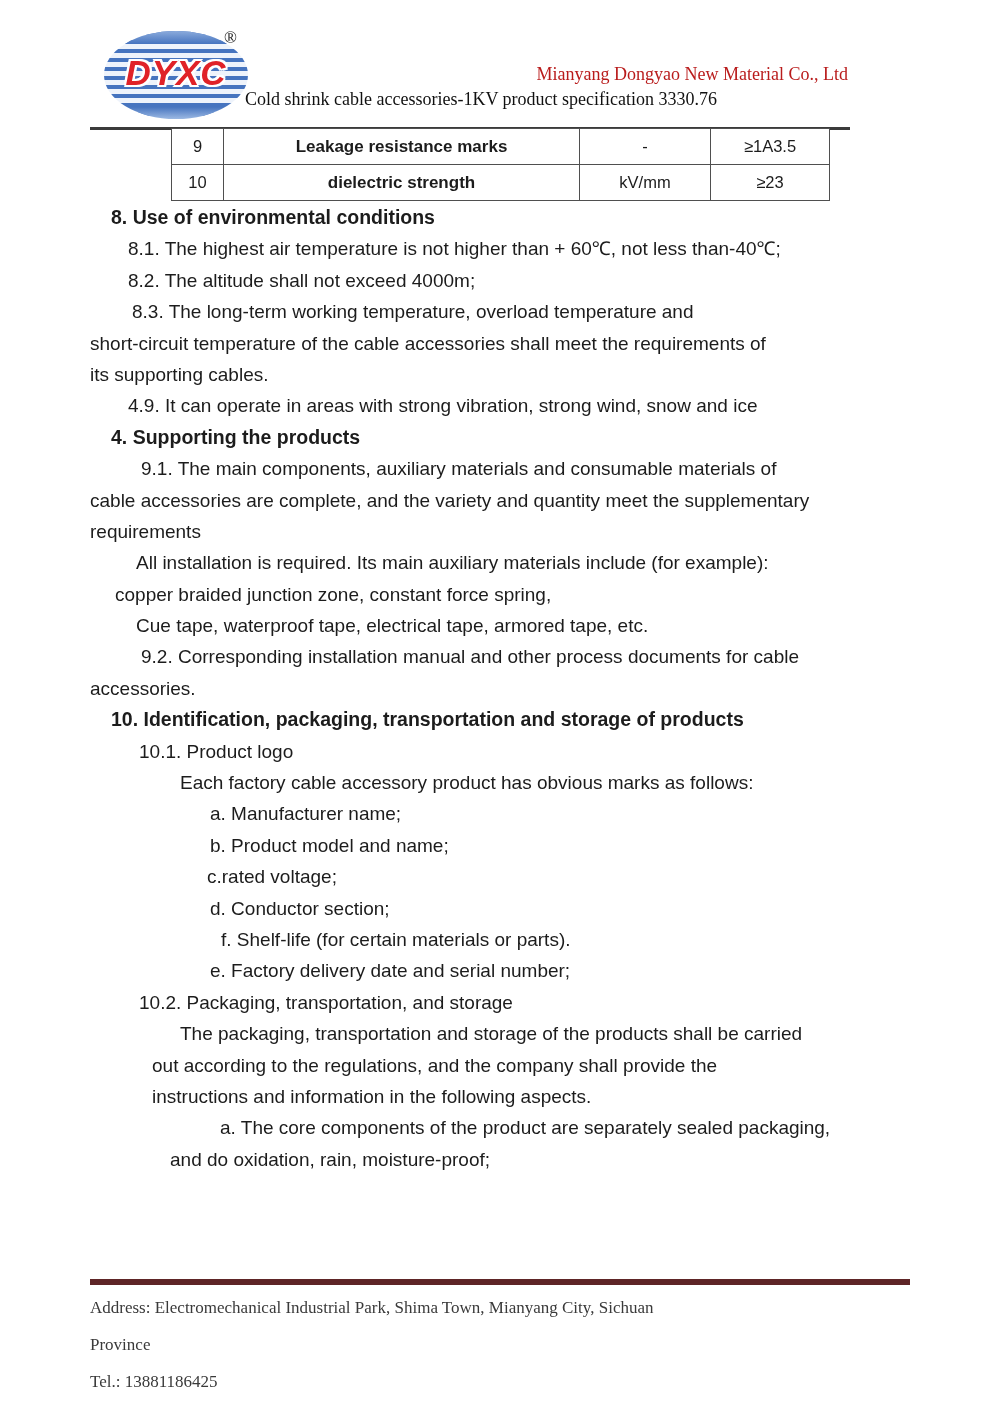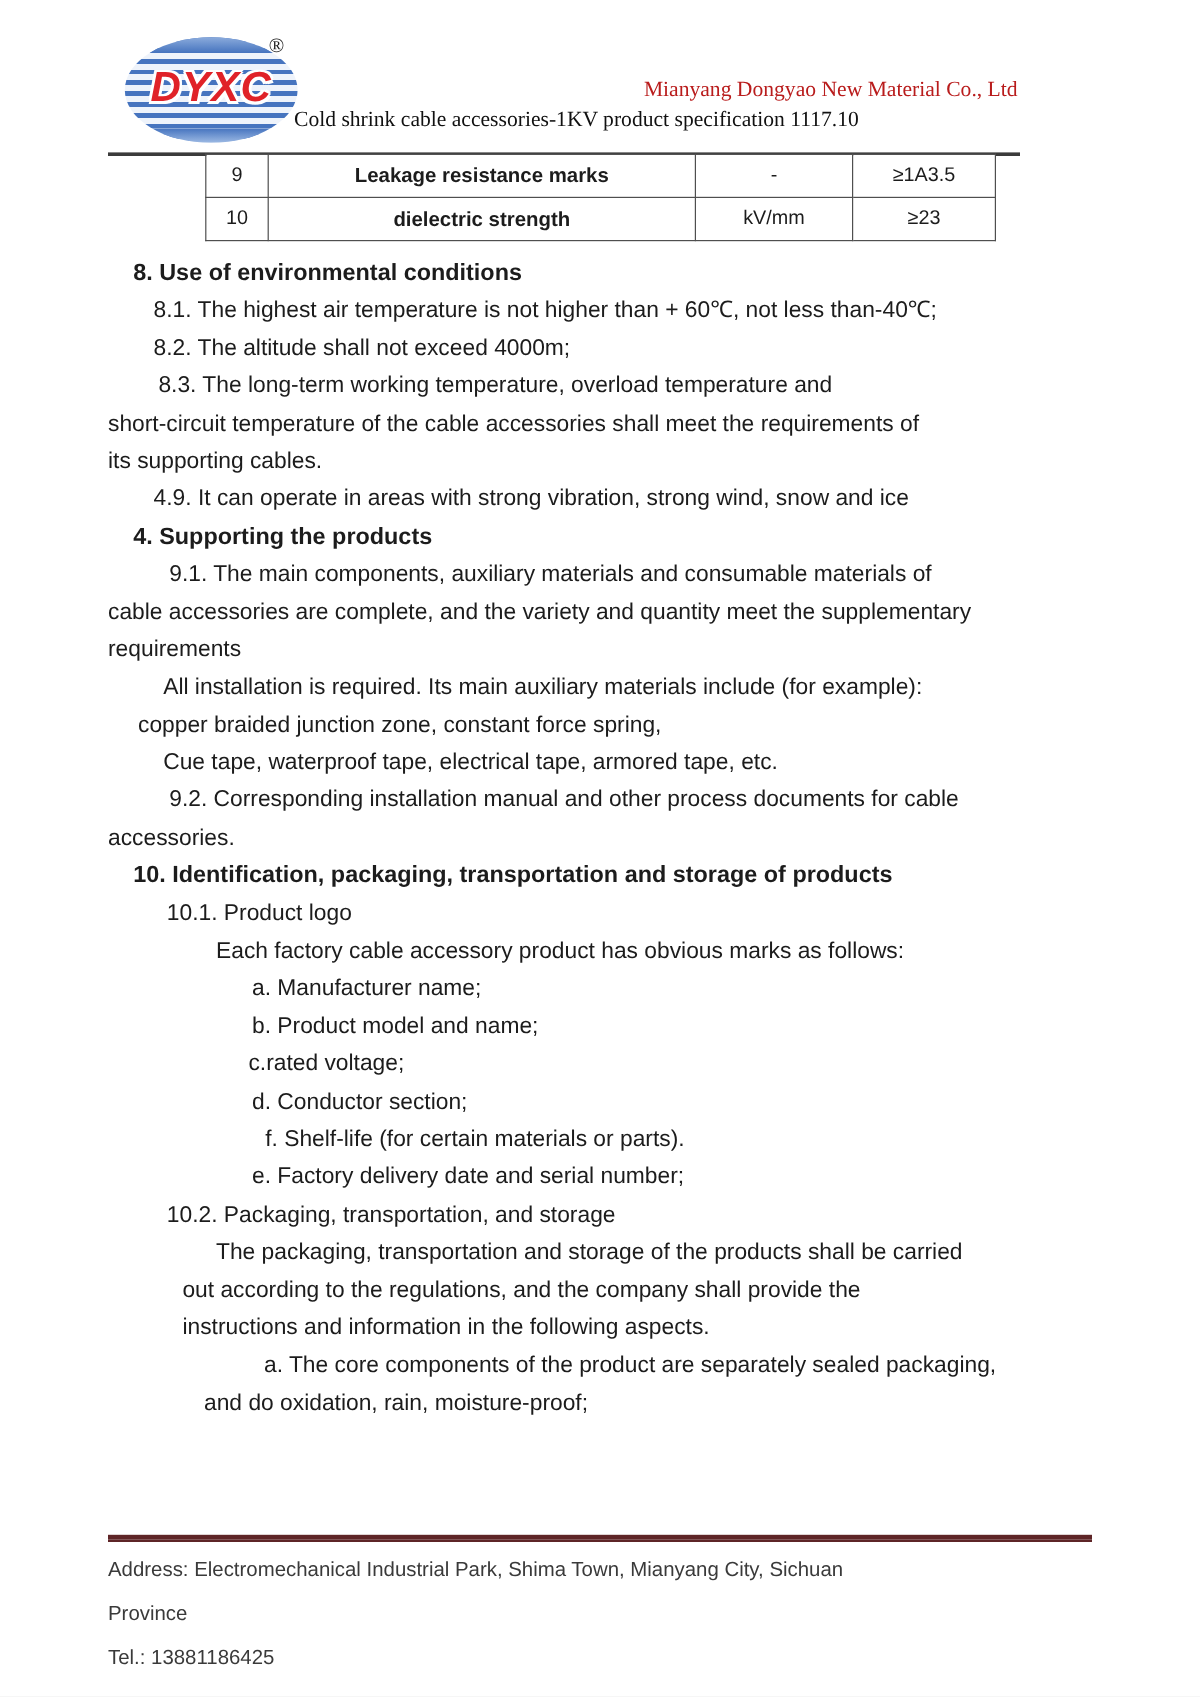--- a/index.html
+++ b/index.html
@@ -35,44 +35,44 @@
   
   .spec-table { position:absolute; left:171px; top:128px; border-collapse:collapse; }
   .spec-table td { border:1.5px solid #4f4f4f; text-align:center; vertical-align:middle;
           font-size:16.5px; height:36px; background:#fff; }
   .spec-table .c-no   { width:52px; }
   .spec-table .c-item { width:356px; font-weight:bold; font-size:17px; }
   .spec-table .c-unit { width:131px; }
   .spec-table .c-val  { width:119px; }
 
   
-  .content { position:absolute; left:90px; top:212px; width:890px; }
+  .content { position:absolute; left:90px; top:202px; width:890px; }
   .bl { height:31.4px; line-height:31.4px; font-size:19px; white-space:nowrap; }
   .bl.h { font-weight:bold; font-size:19.5px; }
 
   
   .footer-rule { position:absolute; left:90px; top:1279px; width:820px; height:2px;
           background:#fff; border-top:4px solid #5e2527; border-bottom:2px solid #5e2527; }
-  .foot-line { position:absolute; left:90px; font-family:Liberation Sans, sans-serif;
+  .foot-line { position:absolute; left:90px; font-family:Liberation Serif, serif;
           font-size:17px; color:#3a3a3a; white-space:nowrap; }
   .fl1 { top:1298px; } .fl2 { top:1335px; } .fl3 { top:1372px; }
 </style>
 </head>
 <body>
 
 <div class="page">
 
   <div class="logo">
     <div class="cap-top"></div>
     <div class="cap-bottom"></div>
     <div class="logo-text">DYXC</div>
   </div>
   <div class="reg-mark">®</div>
   <div class="company-name">Mianyang Dongyao New Material Co., Ltd</div>
-  <div class="doc-title">Cold shrink cable accessories-1KV product specification 1117.10</div>
+  <div class="doc-title">Cold shrink cable accessories-1KV product specification 3330.76</div>
   <div class="header-rule"></div>
 
   <table class="spec-table">
     <tbody>
         <tr>
       <td class="c-no">9</td>
       <td class="c-item">Leakage resistance marks</td>
       <td class="c-unit">-</td>
       <td class="c-val">≥1A3.5</td>
     </tr>

